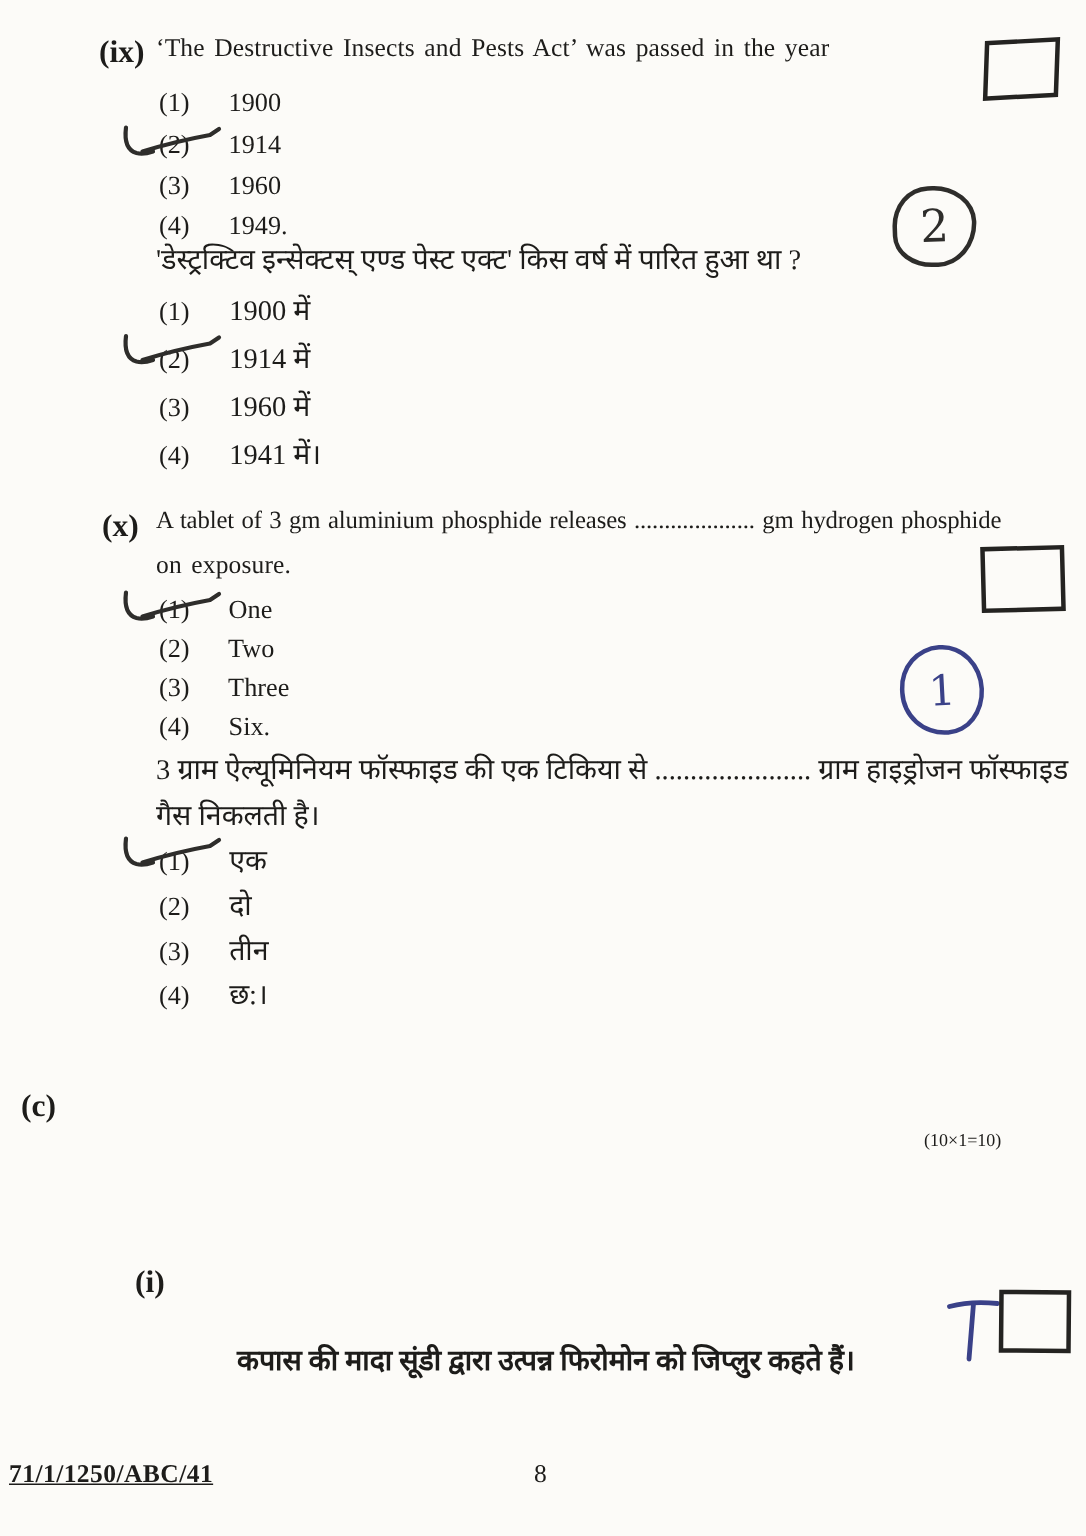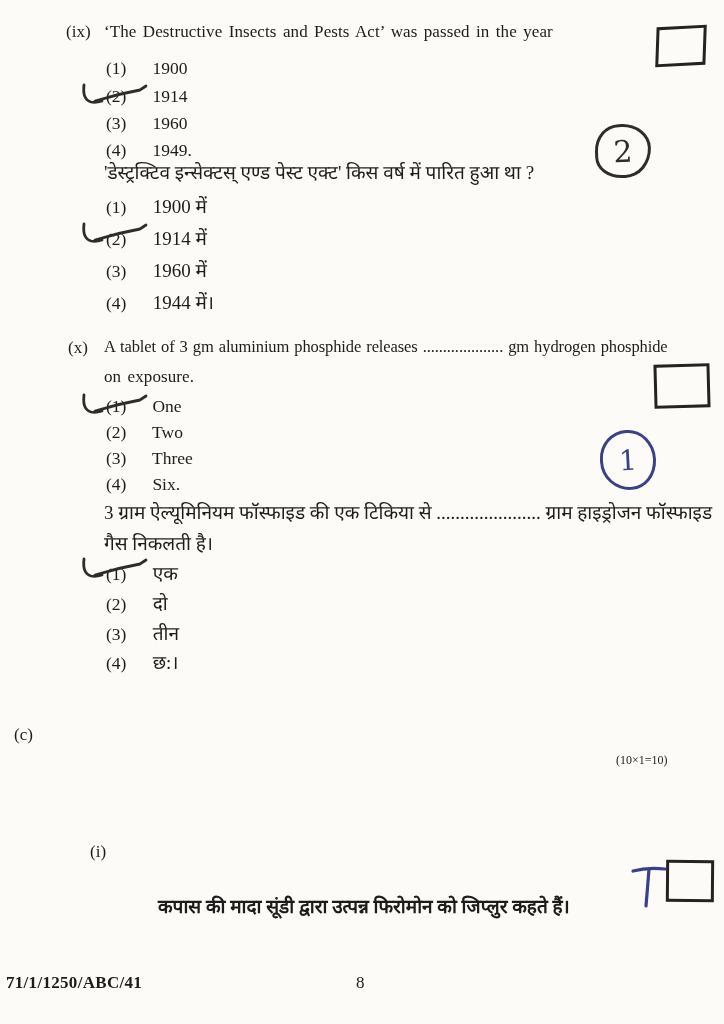--- a/index.html
+++ b/index.html
@@ -12,21 +12,21 @@
     width:724px;height:1024px;
     margin:0 auto;
     background:var(--paper,#fcfbf8);
     color:var(--print-ink,#1d1c1a);
     overflow:hidden;
   }
   .abs{position:absolute;white-space:nowrap;}
   .en{font-size:17px;letter-spacing:.1px;word-spacing:2px;text-align:center;}
   .en-long{font-size:16.5px;letter-spacing:-.1px;word-spacing:1px;}
   .hi{font-size:19px;}
-  .qlabel{font-weight:normal;font-size:17px;}
+  .qlabel{font-weight:bold;font-size:21px;}
   .opt{position:absolute;left:106px;white-space:nowrap;font-size:17.5px;}
   .opt .onum{display:inline-block;min-width:42px;}
   .opt.hi{font-size:19px;}
   .opt.hi .onum{font-size:17.5px;}
   
   .mark{position:absolute;left:-27px;top:-3px;}
   .mark path{fill:none;stroke:var(--hand-black,#2e2d2b);stroke-width:2.8;stroke-linecap:round;}
   
   .ans-box{position:absolute;border:3px solid #242321;background:transparent;}
   .box-ix{left:656px;top:26px;width:44px;height:34px;transform:skewX(-5deg) rotate(-3deg);}
@@ -46,21 +46,21 @@
   .circle-1{
     left:600px;top:430px;width:50px;height:54px;
     border:3px solid var(--hand-blue,#3a4188);color:var(--hand-blue,#3a4188);
     border-radius:50% 50% 46% 54% / 48% 52% 50% 50%;
     font-size:28px;transform:rotate(-3deg);
   }
   .t-note{position:absolute;left:630px;top:862px;}
   .t-note path{fill:none;stroke:var(--hand-blue,#3a4188);stroke-width:3.2;stroke-linecap:round;}
   .marks-val{font-size:12px;}
   .hi-bold{font-weight:600;margin-left:32px;}
-  .footer-code{font-size:17px;font-weight:bold;letter-spacing:.3px;}
+  .footer-code{font-size:17px;font-weight:bold;letter-spacing:.3px;text-decoration:underline;}
   .footer-page{font-size:17px;}
 </style>
 </head>
 <body>
 
 <div id="page">
 
   <div class="abs qlabel" style="left:66px;top:22px">(ix)</div>
   <div class="abs en" style="left:104px;top:22px">‘The Destructive Insects and Pests Act’ was passed in the year</div>
   <div class="ans-box box-ix"></div>
@@ -101,21 +101,21 @@
     </svg>
     <span class="onum">(2)</span>
     <span class="oval">1914 में</span>
   </div>
   <div class="opt hi" style="top:257px">
     <span class="onum">(3)</span>
     <span class="oval">1960 में</span>
   </div>
   <div class="opt hi" style="top:289px">
     <span class="onum">(4)</span>
-    <span class="oval">1944 में।</span>
+    <span class="oval">1941 में।</span>
   </div>
 
   <div class="abs qlabel" style="left:68px;top:338px">(x)</div>
   <div class="abs en-long" style="left:104px;top:337px">A tablet of 3 gm aluminium phosphide releases .................... gm hydrogen phosphide</div>
   <div class="abs en" style="left:104px;top:367px">on exposure.</div>
   <div class="ans-box box-x"></div>
 
   <div class="opt" style="top:396px">
     <svg class="mark" width="72" height="26" viewBox="0 0 72 26">
       <path d="M5,2 C4,10 5,17 12,19 C16,20 20,19 23,18"></path>

